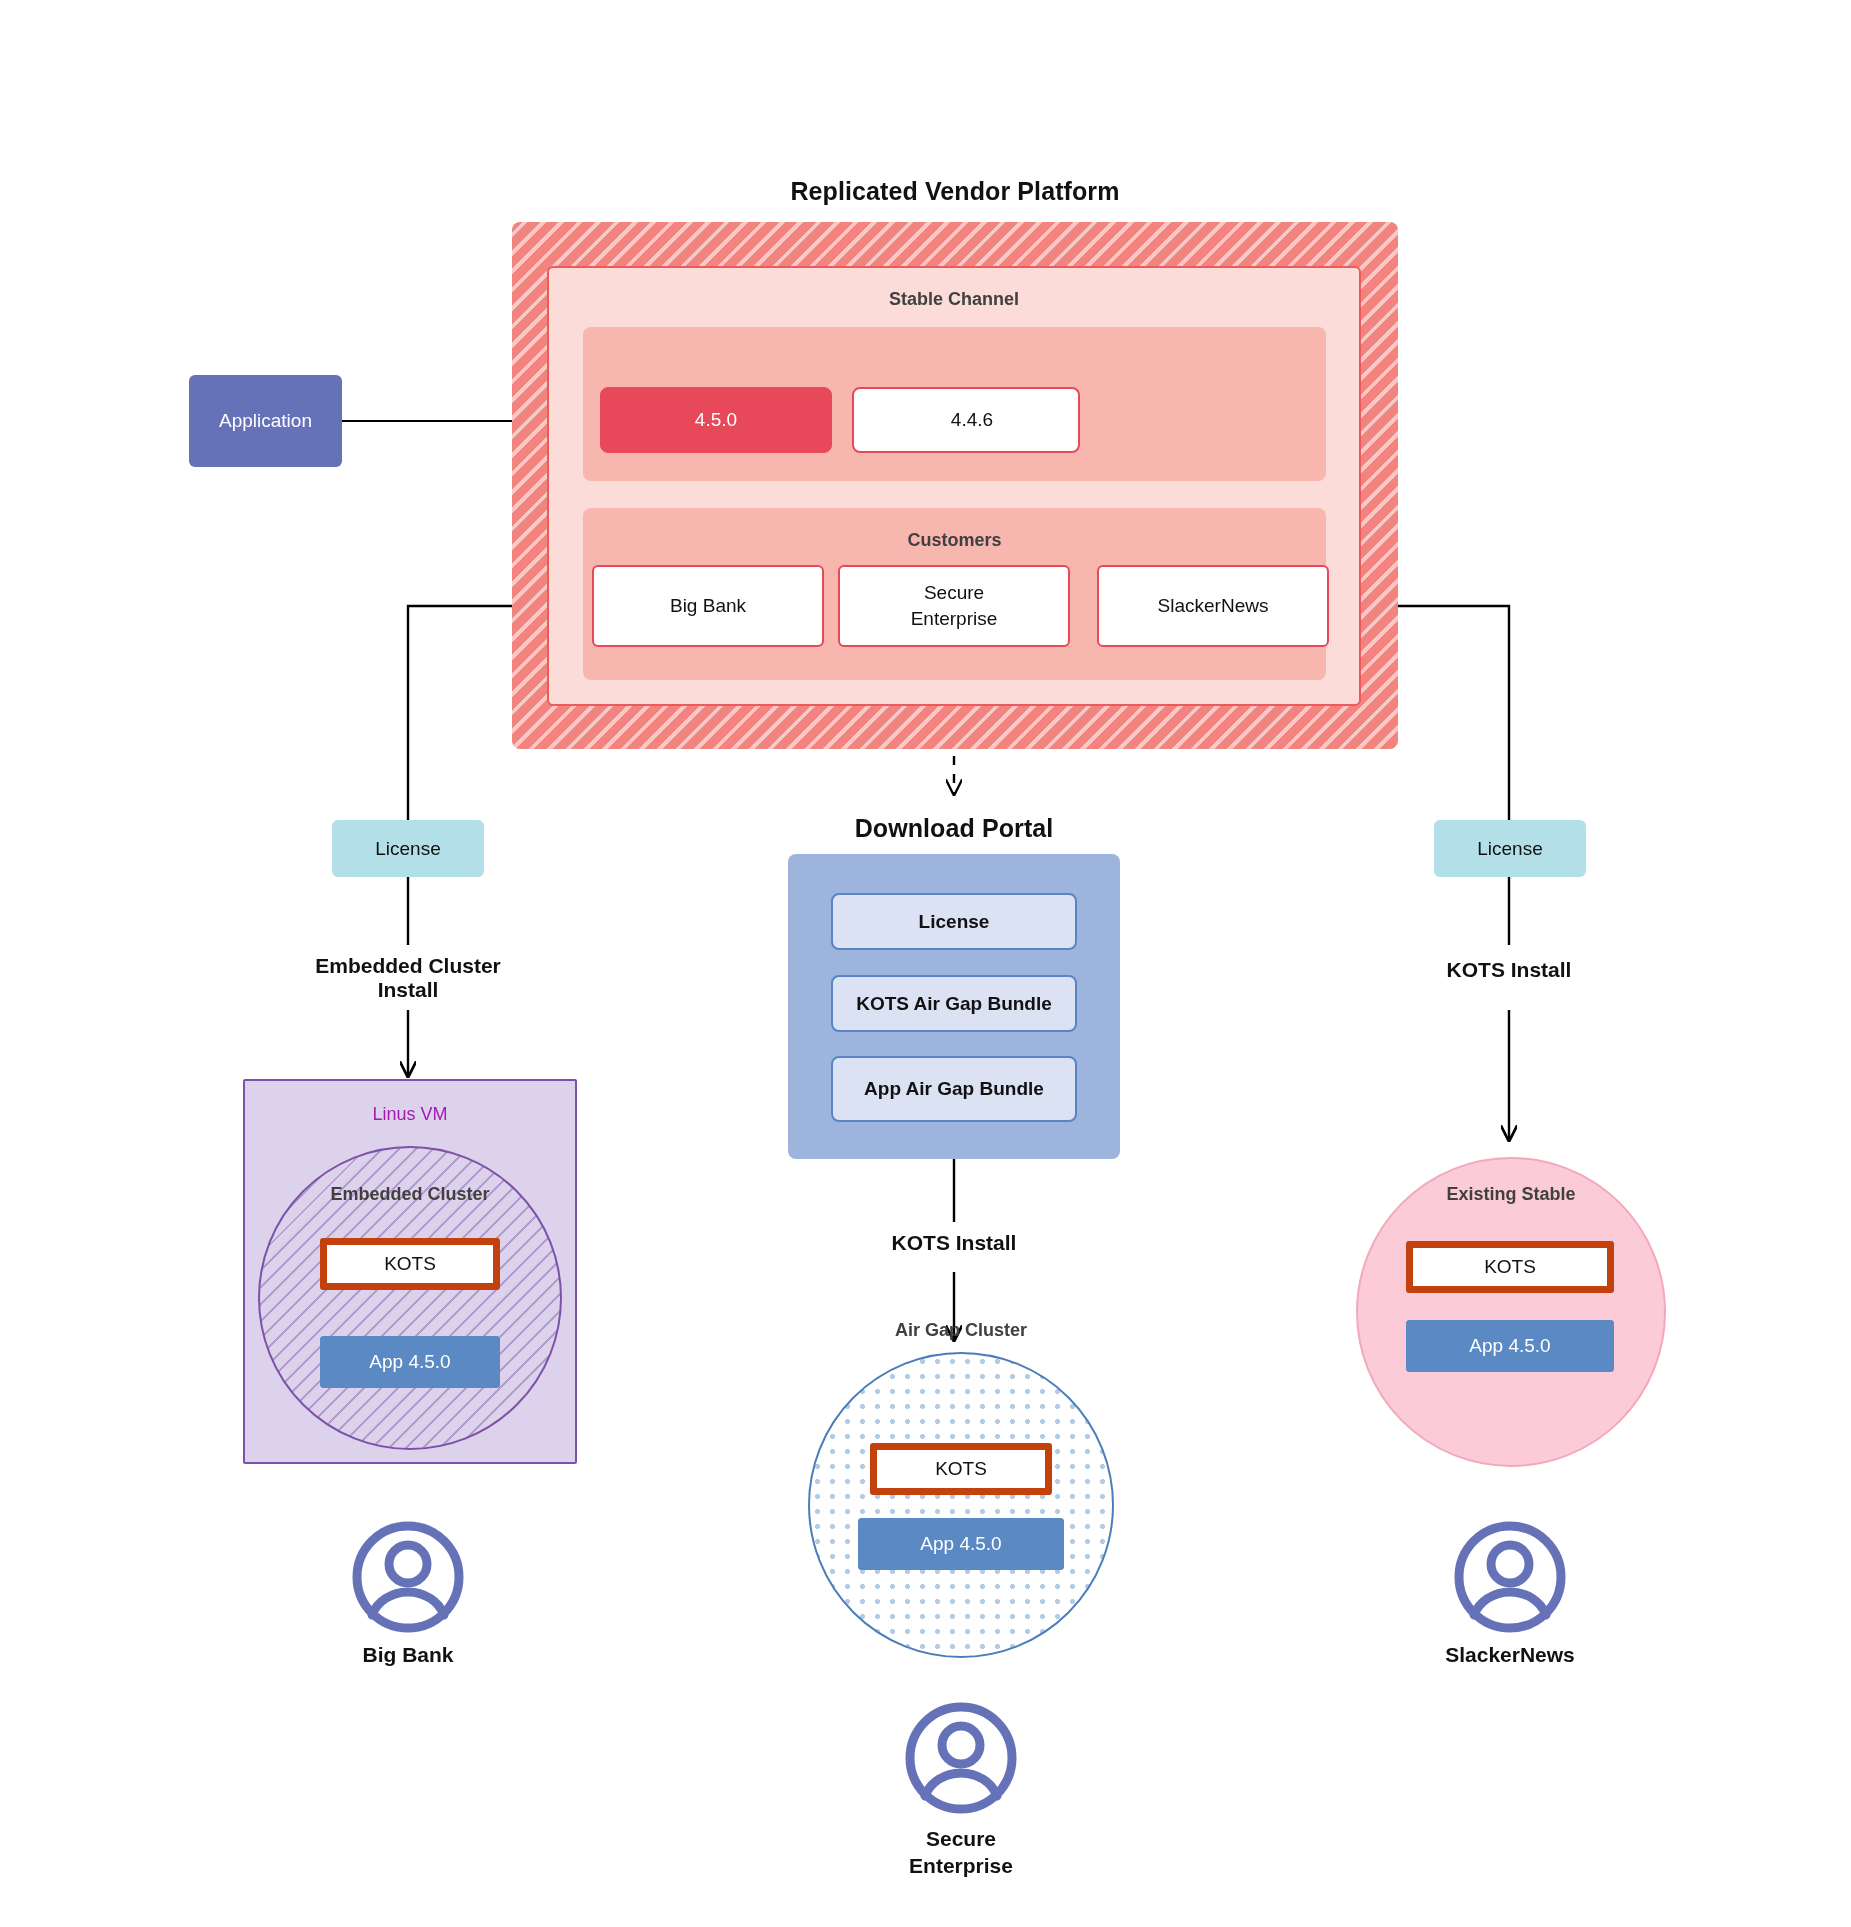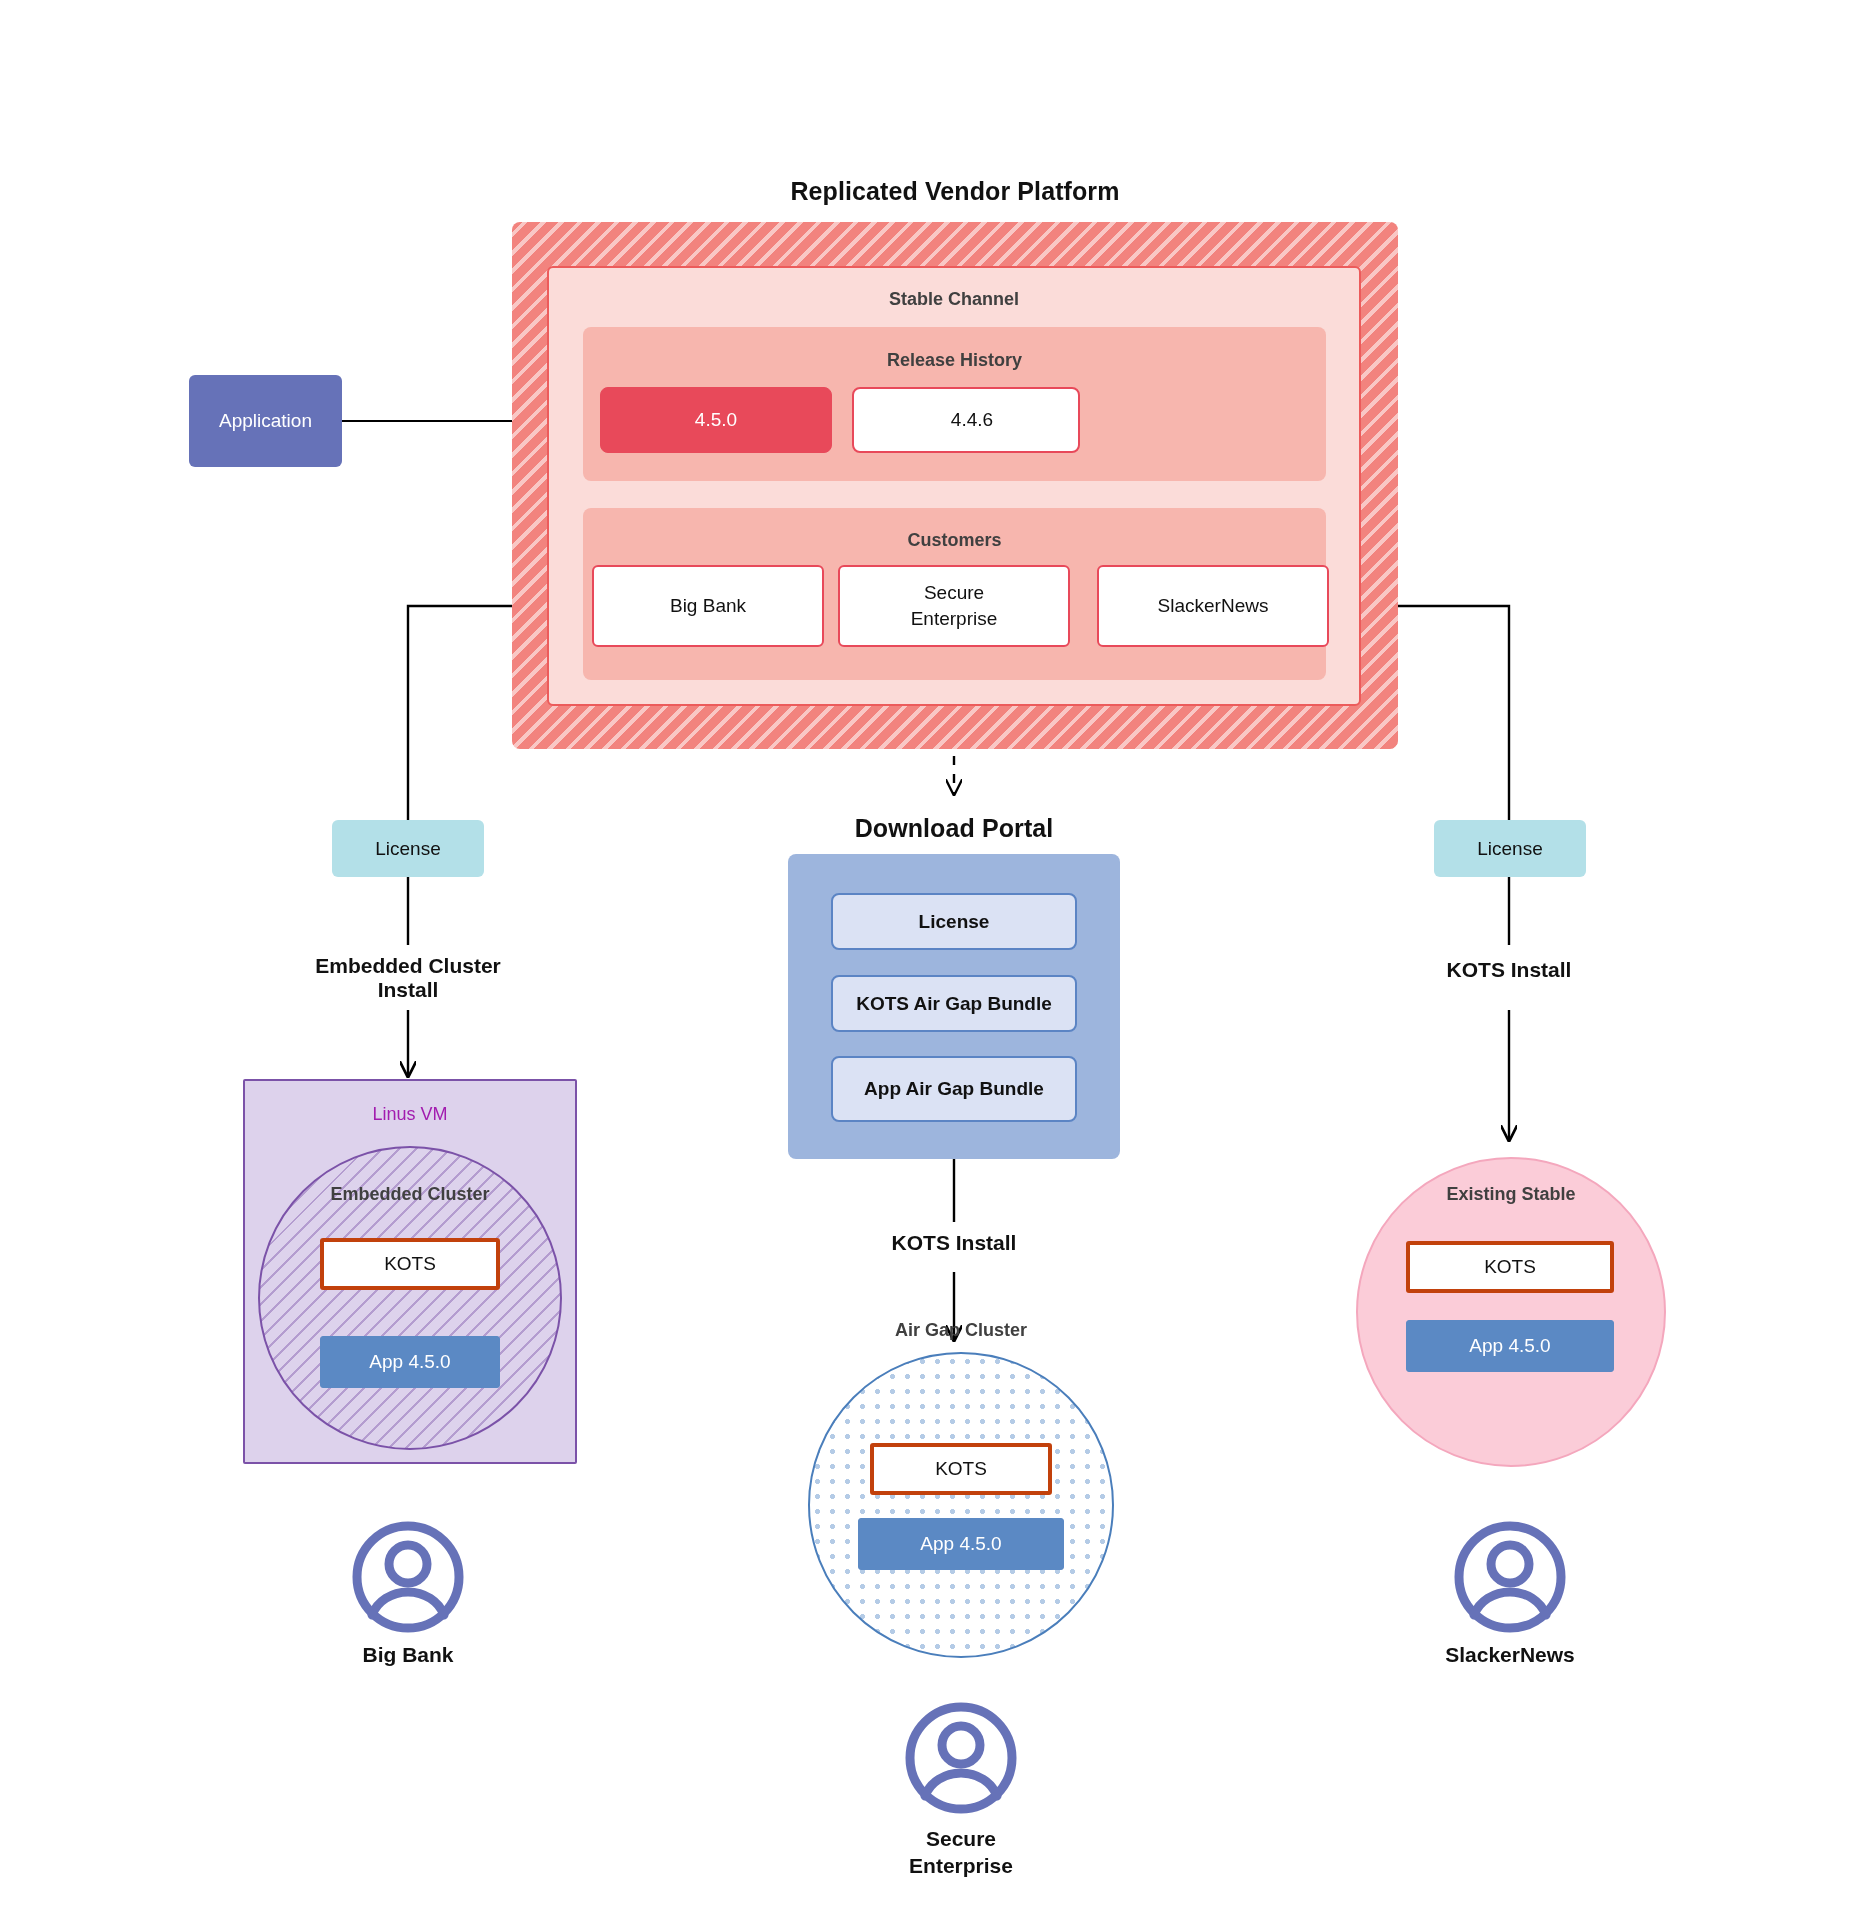--- a/index.html
+++ b/index.html
@@ -128,21 +128,21 @@
     background-image:radial-gradient(#b4cbe6 2.6px, rgba(0,0,0,0) 2.8px);
     background-size:15px 15px;
   }
   .circle-existing{
     border-radius:50%;
     border:2px solid #f4a7bd;
     background:#fbccd8;
   }
   .kots-box{
     background:#ffffff;
-    border:4px solid #c2410c;
+    border:7px solid #c2410c;
     border-radius:3px;
     font-size:19px;
     color:#111;
   }
   .app-ver-box{
     background:#5b89c4;
     border:1px solid #5b89c4;
     border-radius:3px;
     font-size:19px;
     color:#ffffff;
@@ -193,21 +193,20 @@
   </svg>
 
   <div class="abs ctr title-lg" style="left:510px;top:175px;width:890px;height:32px;">Replicated Vendor Platform</div>
 
   <div class="abs platform" style="left:512px;top:222px;width:886px;height:527px;"></div>
 
   <div class="abs stable-channel" style="left:547px;top:266px;width:814px;height:440px;"></div>
   <div class="abs ctr label-sm-b" style="left:547px;top:287px;width:814px;height:24px;">Stable Channel</div>
 
   <div class="abs sub-panel" style="left:583px;top:327px;width:743px;height:154px;"></div>
-  <div class="abs ctr label-sm-b" style="left:583px;top:348px;width:743px;height:24px;">Release History</div>
 
   <div class="abs ctr rel-chip rel-current" style="left:600px;top:387px;width:232px;height:66px;">
     <span>4.5.0</span>
   </div>
   <div class="abs ctr rel-chip rel-old" style="left:852px;top:387px;width:228px;height:66px;">
     <span>4.4.6</span>
   </div>
 
   <div class="abs sub-panel" style="left:583px;top:508px;width:743px;height:172px;"></div>
   <div class="abs ctr label-sm-b" style="left:583px;top:528px;width:743px;height:24px;">Customers</div>

